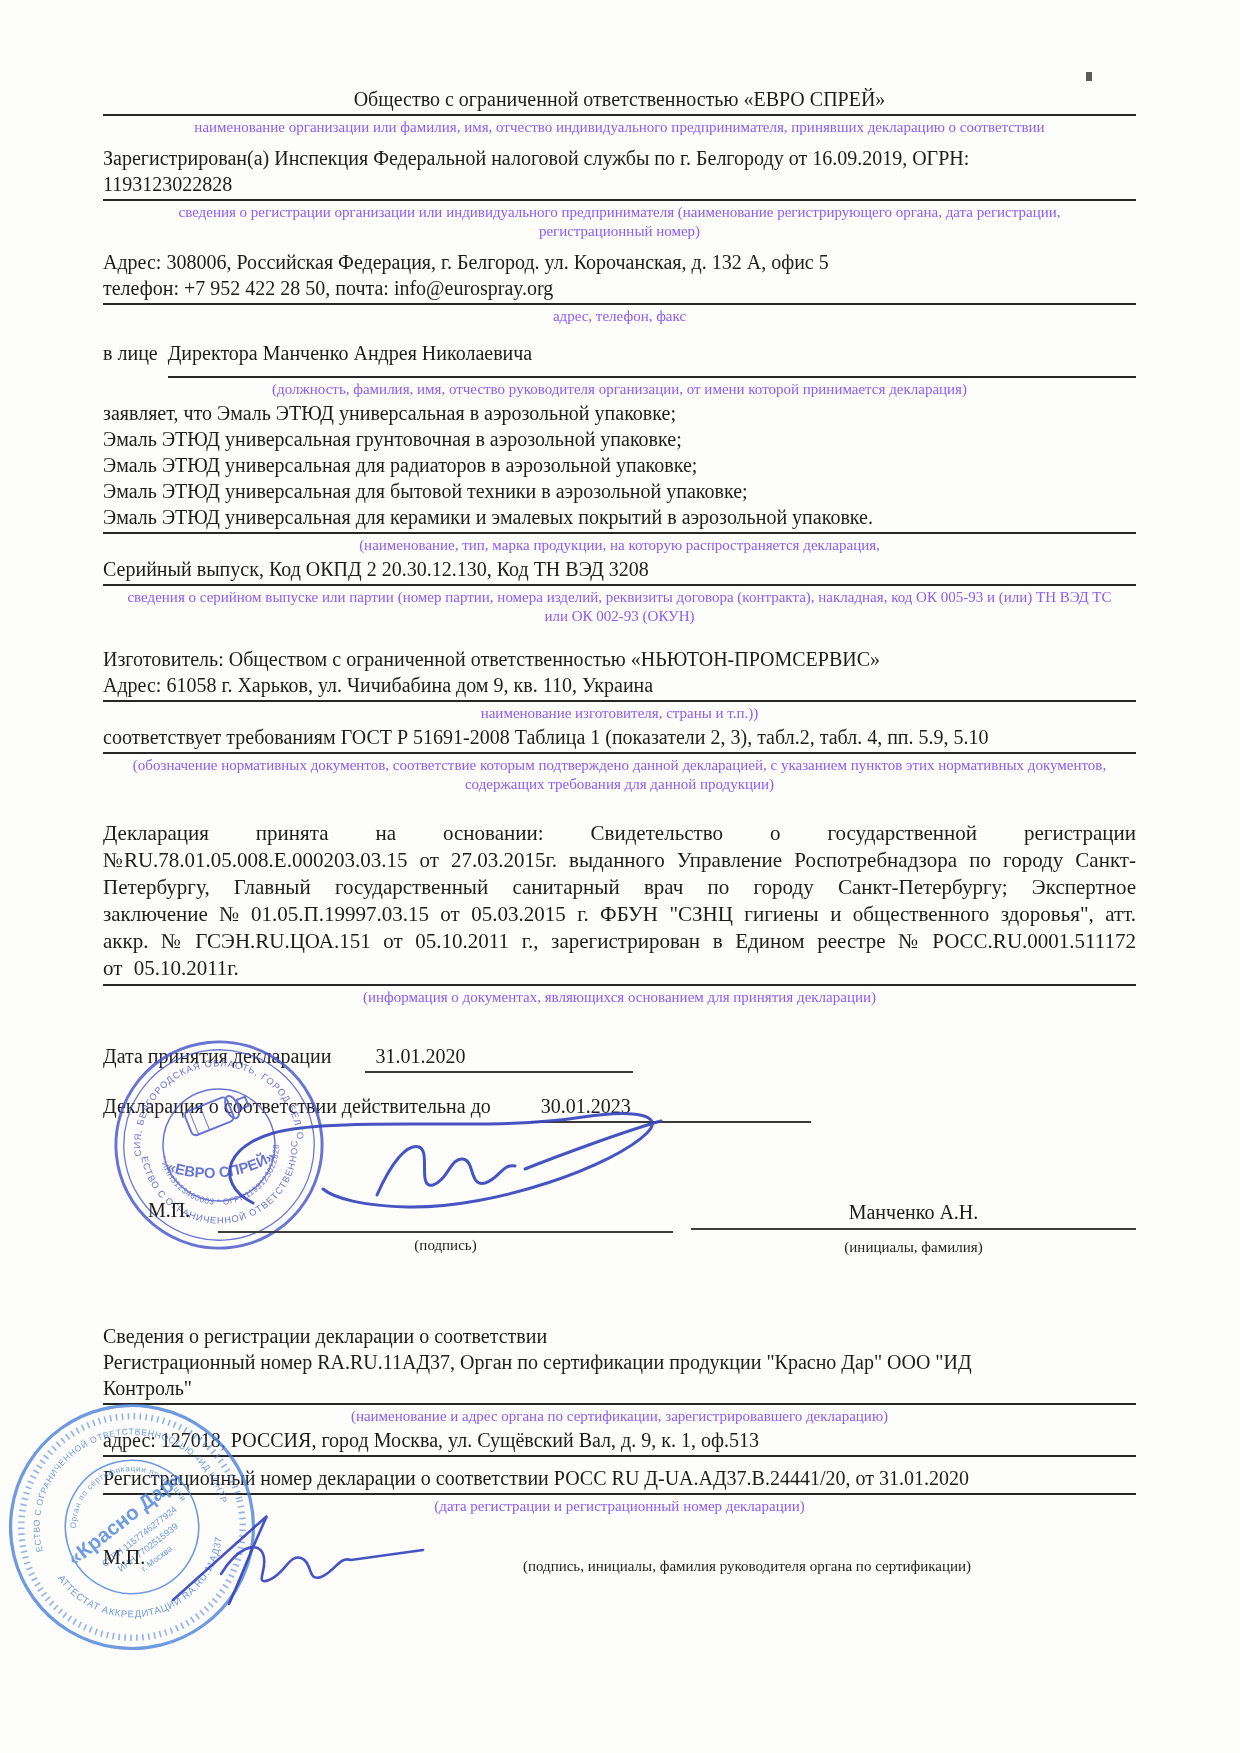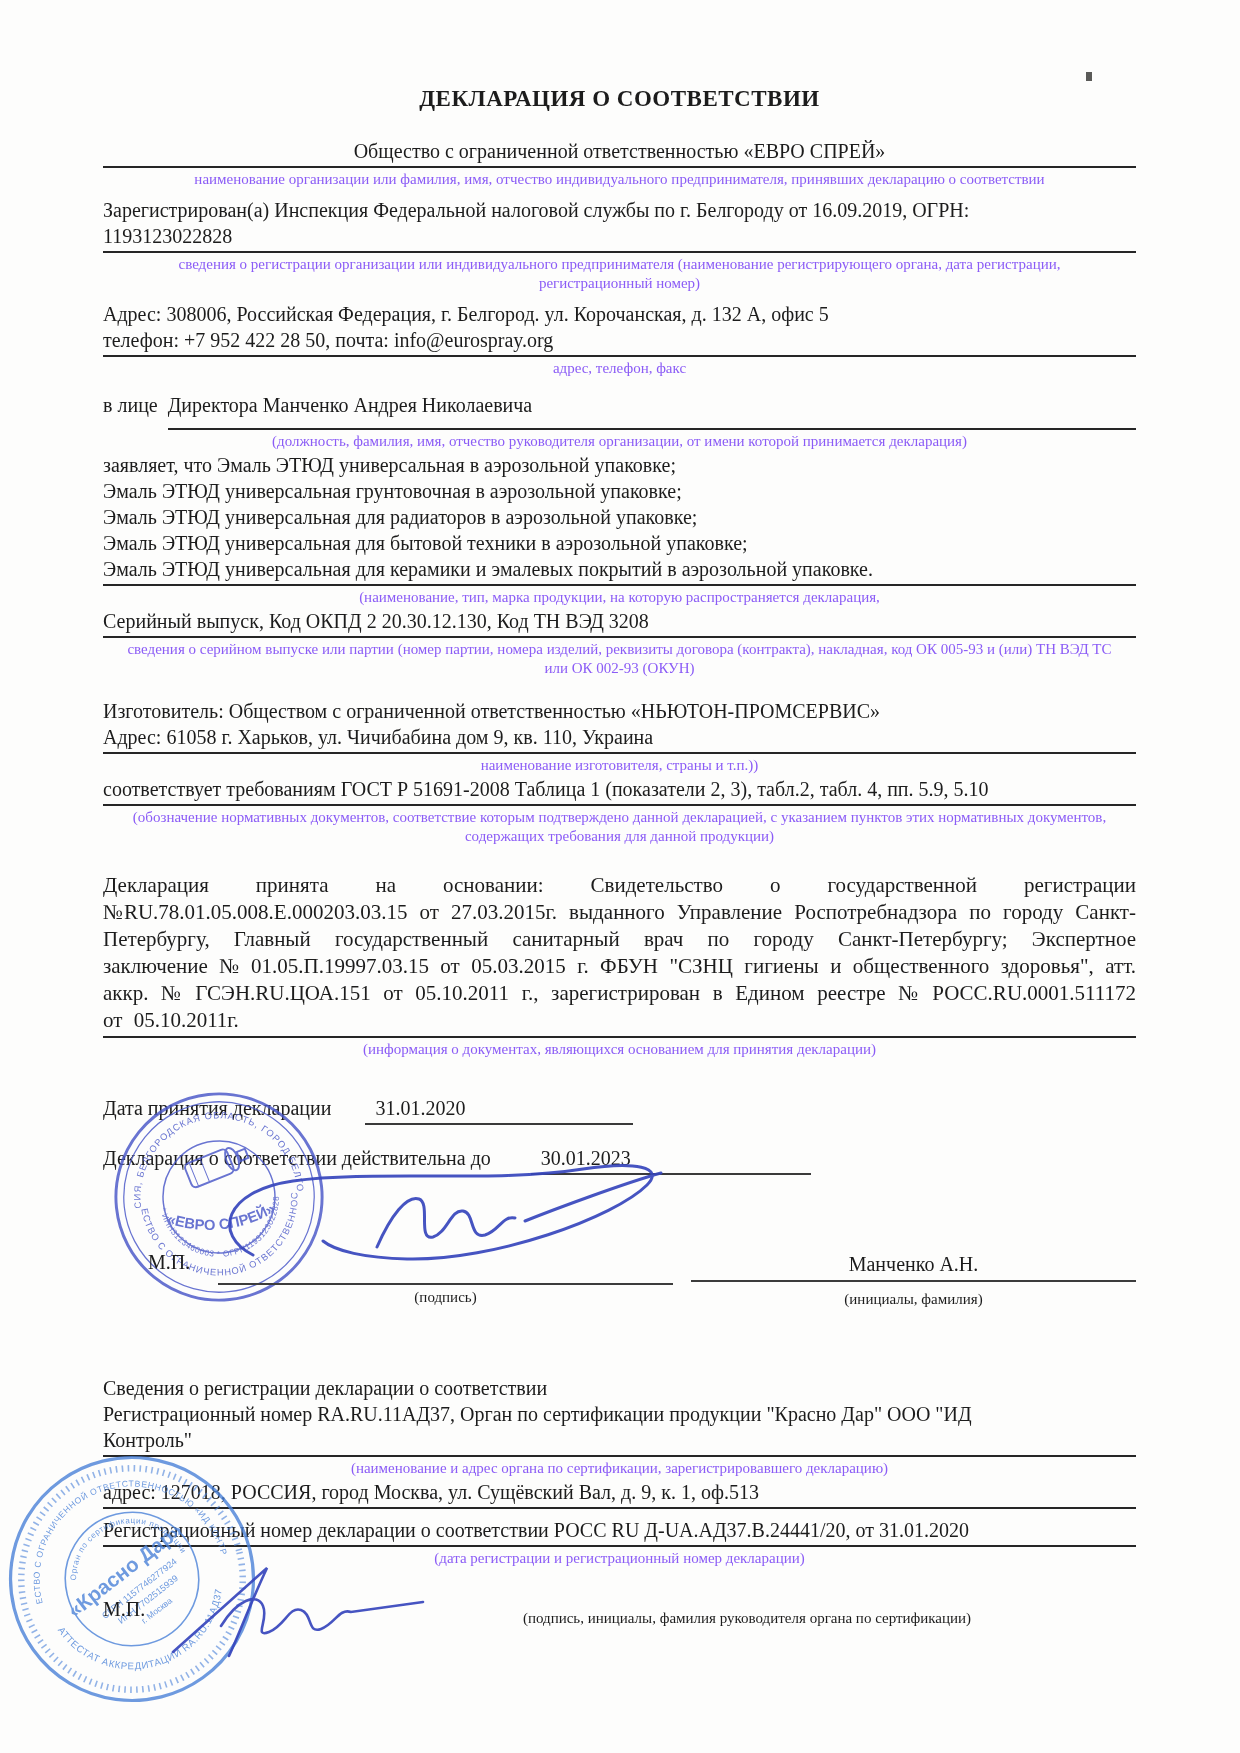--- a/index.html
+++ b/index.html
@@ -42,21 +42,20 @@
   .stamp text{font-family:"Liberation Sans", sans-serif;}
 </style>
 </head>
 <body>
 
 <div class="page">
   <div class="scan-dot"></div>
 
   <div class="content">
 
-    <h1 class="title">ДЕКЛАРАЦИЯ О СООТВЕТСТВИИ</h1>
 
     <div class="line center ul">Общество с ограниченной ответственностью «ЕВРО СПРЕЙ»</div>
     <div class="caption">наименование организации или фамилия, имя, отчество индивидуального предпринимателя, принявших декларацию о соответствии</div>
 
     <div class="ul mt8">
       <div class="line">Зарегистрирован(а) Инспекция Федеральной налоговой службы по г. Белгороду от 16.09.2019, ОГРН:</div>
       <div class="line">1193123022828</div>
     </div>
     <div class="caption">сведения о регистрации организации или индивидуального предпринимателя (наименование регистрирующего органа, дата регистрации, регистрационный номер)</div>
 

